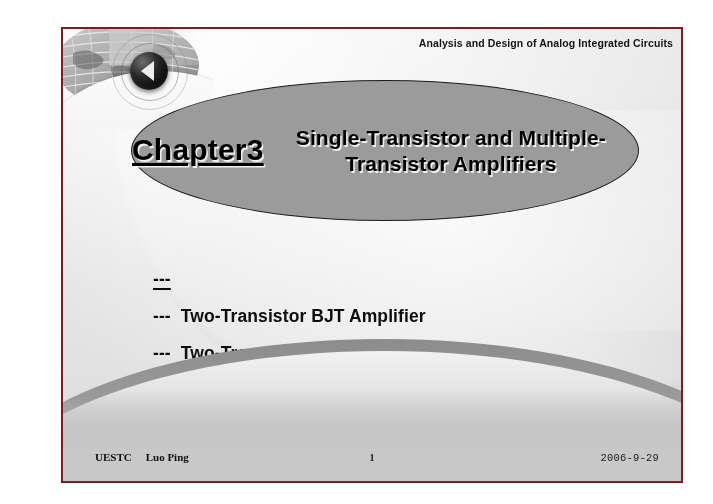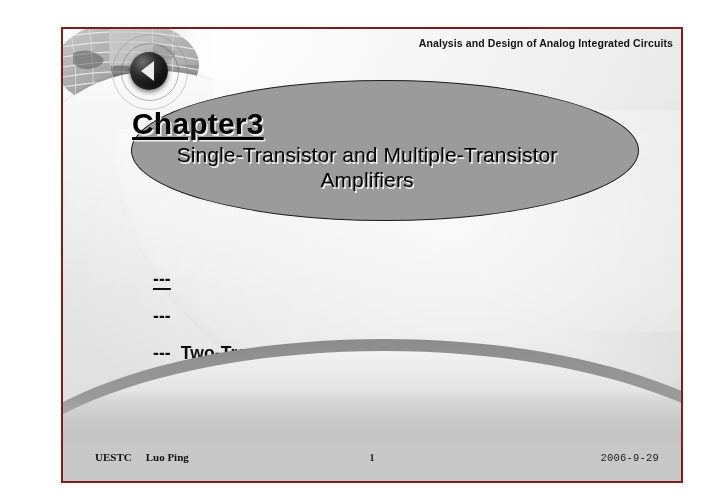--- a/index.html
+++ b/index.html
@@ -138,38 +138,39 @@
     position: absolute;
     left: 68px;
     top: 51px;
     width: 508px;
     height: 141px;
     border-radius: 50%;
     background: #9b9b9b;
     border: 1.5px solid #1c1c1c;
     box-sizing: border-box;
     display: flex;
-    flex-direction: column;
+    flex-direction: row;
+    align-items: center;
     justify-content: center;
   }
   .title-main {
     font-size: 30px;
     font-weight: bold;
     color: #000000;
     text-decoration: underline;
     text-underline-offset: 3px;
     text-decoration-thickness: 3px;
     line-height: 1.05;
     letter-spacing: 0.2px;
     text-shadow: 1.5px 1.5px 0 rgba(255,255,255,0.85);
     margin-bottom: 2px;
   }
   .title-sub {
     font-size: 21px;
-    font-weight: normal;
+    font-weight: bold;
     color: #000000;
     line-height: 1.22;
     text-align: center;
     letter-spacing: 0.1px;
     text-shadow: 1.5px 1.5px 0 rgba(255,255,255,0.85);
     max-width: 470px;
   }
 
   
   .bullets {
@@ -356,20 +357,21 @@
     <div class="title-main">Chapter3</div>
     <div class="title-sub">Single-Transistor and Multiple-Transistor Amplifiers</div>
   </div>
 
   <div class="bullets">
     <div class="bullet-row underlined">
       <span class="bullet-dash">---</span>
     </div>
     <div class="bullet-row">
       <span class="bullet-dash">---</span>
+      <span>Two-Transistor BJT Amplifier</span>
     </div>
     <div class="bullet-row">
       <span class="bullet-dash">---</span>
       <span>Two-Transistor MOSFET Amplifier</span>
     </div>
     <div class="bullet-row">
       <span class="bullet-dash">---</span>
       <span>Differential Amplifiers</span>
     </div>
   </div>

